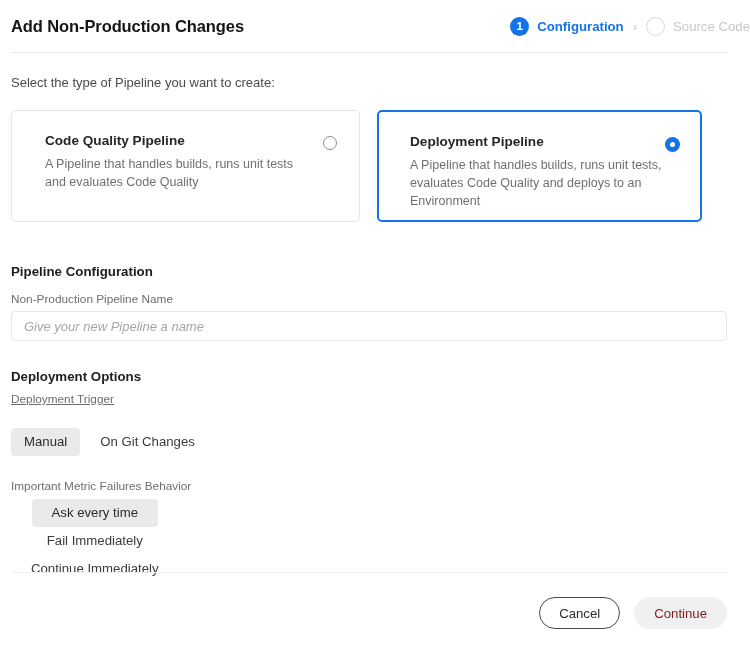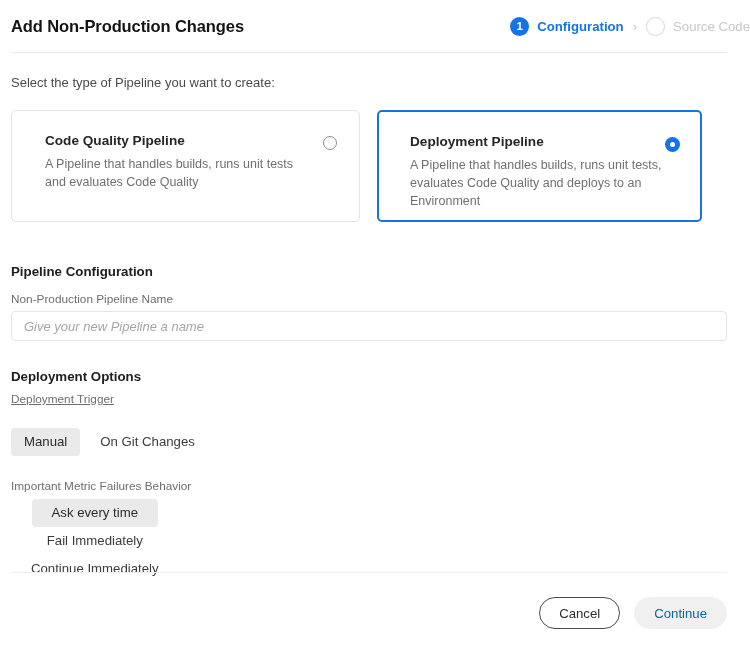--- a/index.html
+++ b/index.html
@@ -134,21 +134,21 @@
     font-size: 13.2px; border-radius: 17px; height: 32px;
     display: inline-flex; align-items: center; justify-content: center;
     cursor: pointer;
   }
   .btn-cancel {
     min-width: 70px; padding: 14px 19px;
     border: 1.6px solid #4b4b4b; background: #fff; color: #2c2c2c;
   }
   .btn-continue {
     min-width: 86px; padding: 0 19px; margin-left: 14px;
-    border: 1px solid #f0f0f0; background: #f0f0f0; color: #0369a1;
+    border: 1px solid #f0f0f0; background: #f0f0f0; color: #7f1d1d;
     cursor: default;
   }
 </style>
 </head>
 <body>
 
 <div class="page">
 
   <div class="header">
     <div class="page-title">Add Non-Production Changes</div>

